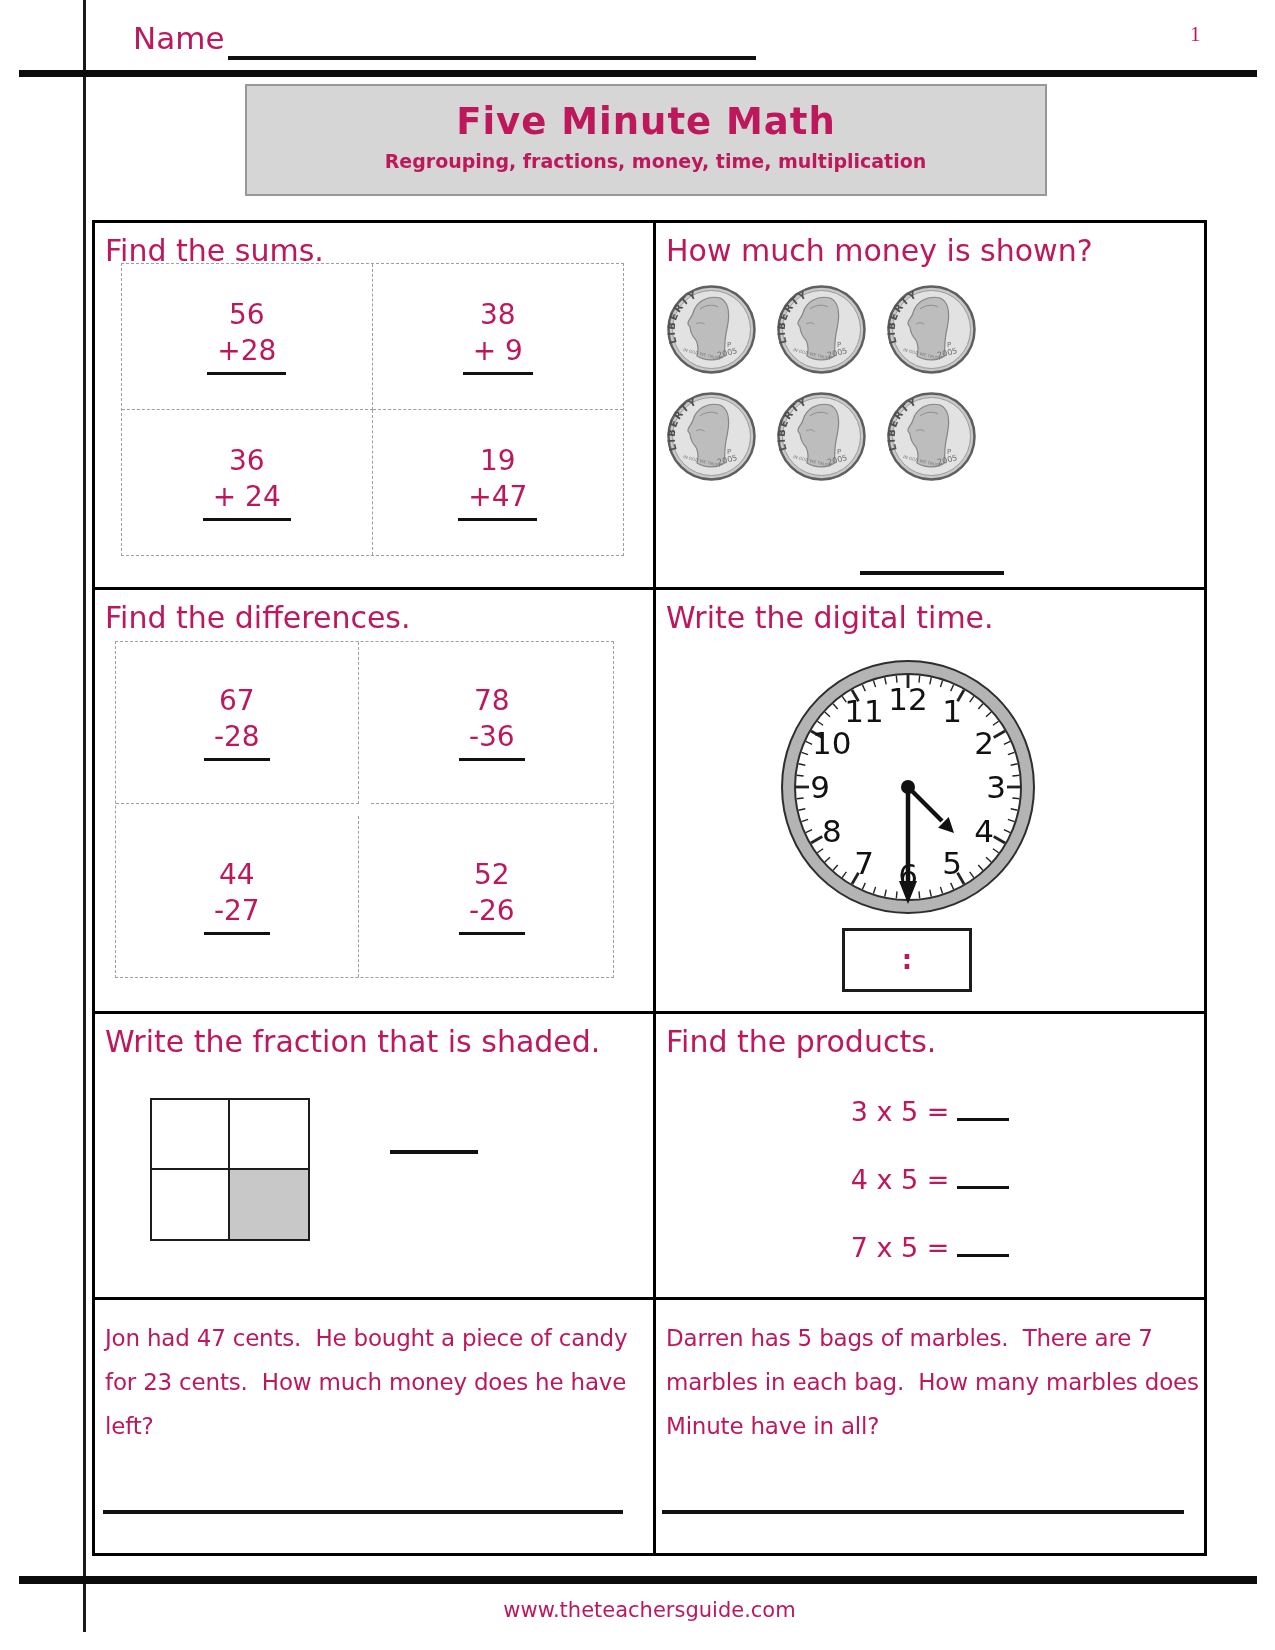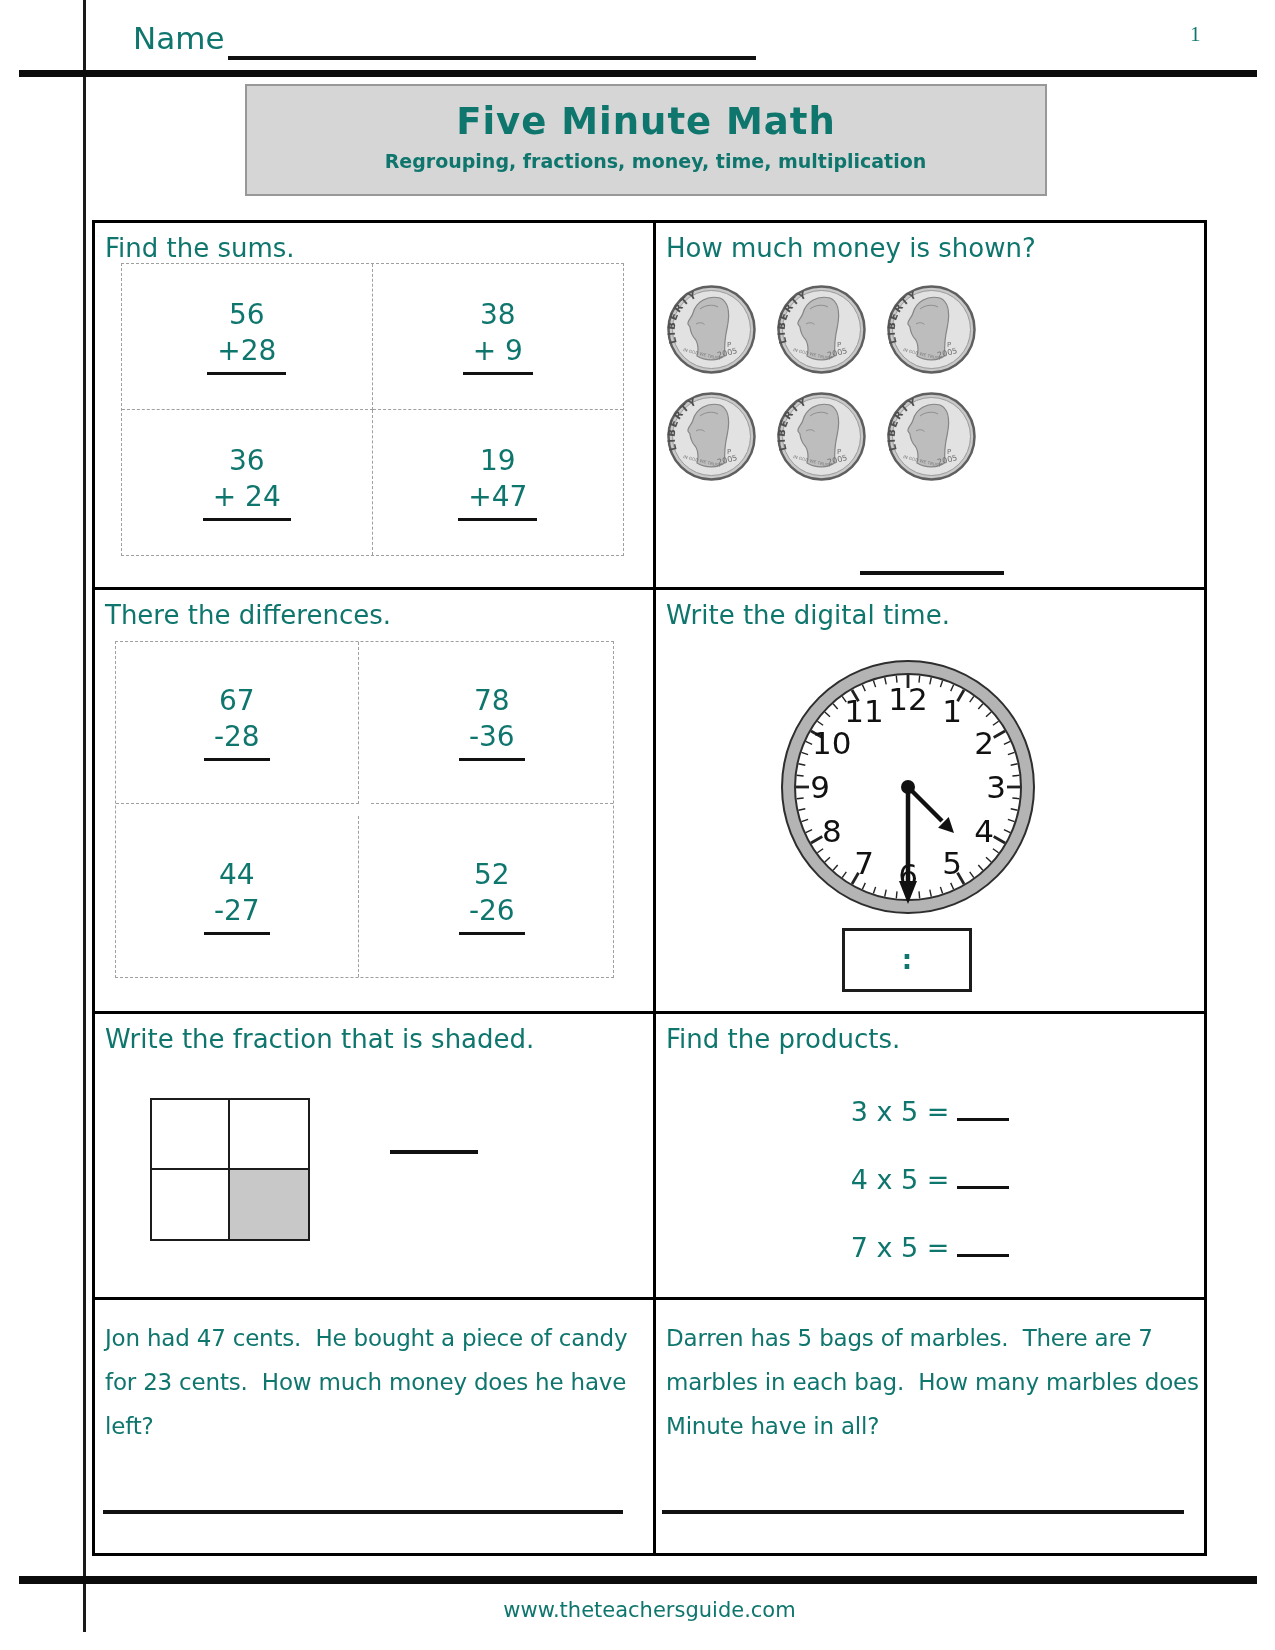--- a/index.html
+++ b/index.html
@@ -1,33 +1,33 @@
 <!DOCTYPE html>
 <html><head>
 <meta charset="utf-8">
 <style>
   html,body{margin:0;padding:0;background:#fff;}
   .page{position:relative;width:1275px;height:1650px;background:#fff;overflow:hidden;
-        font-family:"DejaVu Sans","Liberation Sans",sans-serif;color:#0f766e;}
+        font-family:"DejaVu Sans","Liberation Sans",sans-serif;color:#be185d;}
   .vline{position:absolute;left:83px;top:0;width:3px;height:1632px;background:#1a1a1a;}
   .name-label{position:absolute;left:133px;top:20px;font-size:31px;}
   .name-line{position:absolute;left:228px;top:56px;width:528px;height:4px;background:#111;}
   .pagenum{position:absolute;left:1190px;top:22px;font-size:21px;font-family:"Liberation Serif","DejaVu Serif",serif;}
   .top-rule{position:absolute;left:19px;top:70px;width:1238px;height:7px;background:#0c0c0c;}
   .title-box{position:absolute;left:245px;top:84px;width:802px;height:112px;background:#d6d6d6;
              border:2px solid #989898;box-sizing:border-box;text-align:center;}
   .title-box .t1{margin-top:14px;font-size:37px;font-weight:bold;letter-spacing:1px;}
   .title-box .t2{margin-top:7px;font-size:19px;font-weight:bold;padding-left:19px;}
   .wtable{position:absolute;left:92px;top:220px;width:1115px;height:1336px;border:3px solid #000;
           box-sizing:border-box;display:grid;grid-template-columns:561px 1fr;
           grid-template-rows:367px 424px 286px 1fr;background:#fff;}
   .cell{position:relative;border-right:3px solid #000;border-bottom:3px solid #000;box-sizing:border-box;overflow:hidden;}
   .cell.cR{border-right:none;}
   .cell.cB{border-bottom:none;}
-  .sec-label{position:absolute;left:10px;top:10px;font-size:26px;white-space:pre;}
+  .sec-label{position:absolute;left:10px;top:10px;font-size:30px;white-space:pre;}
   
   .dash-grid{position:absolute;border:1px dashed #9f9f9f;display:grid;
              grid-template-columns:1fr 1fr;grid-template-rows:1fr 1fr;}
   .dash-grid>div{display:flex;align-items:center;justify-content:center;}
   .dash-grid>div:nth-child(1){border-right:1px dashed #9f9f9f;border-bottom:1px dashed #9f9f9f;}
   .dash-grid>div:nth-child(2){border-bottom:1px dashed #9f9f9f;}
   .dash-grid>div:nth-child(3){border-right:1px dashed #9f9f9f;align-items:center;}
   .dg-sums{left:26px;top:40px;width:501px;height:291px;}
   .dg-diff{left:20px;top:51px;width:497px;height:335px;gap:12px;}
   .col-problem{font-size:28px;text-align:center;line-height:36px;}
@@ -149,21 +149,21 @@
             </svg>
           <svg class="dime" viewBox="0 0 89 89">
               <use href="#dime"></use>
             </svg>
         </div>
       </div>
       <div class="ans-line" style="left:204px;top:348px;width:144px;"></div>
     </div>
 
     <div class="cell">
-      <div class="sec-label">There the differences.</div>
+      <div class="sec-label">Find the differences.</div>
       <div class="dash-grid dg-diff">
         <div>
           <div class="col-problem">
               <div class="pt">67</div>
               <div class="pb">-28</div>
             </div>
         </div>
         <div>
           <div class="col-problem">
               <div class="pt">78</div>

